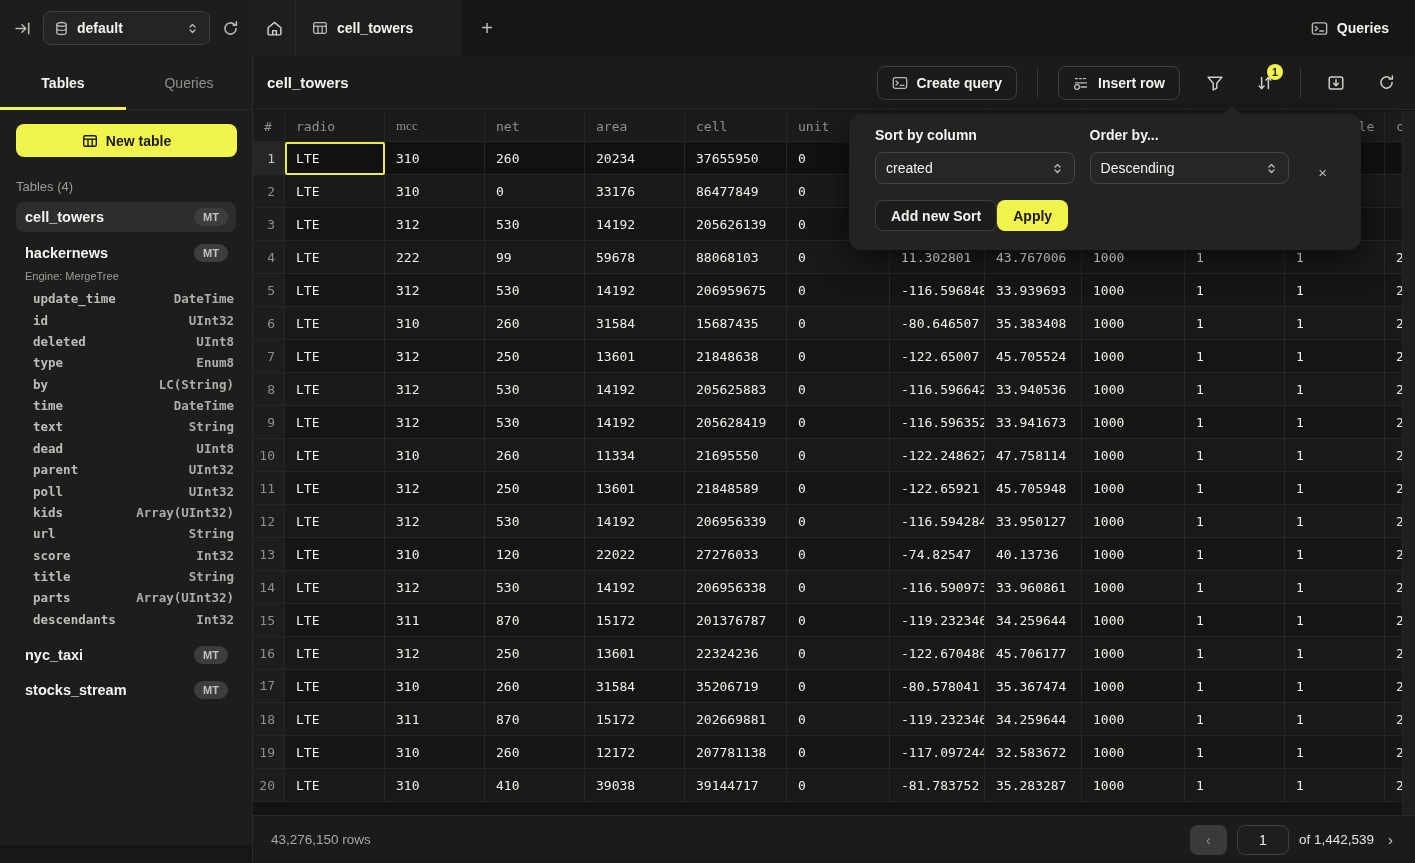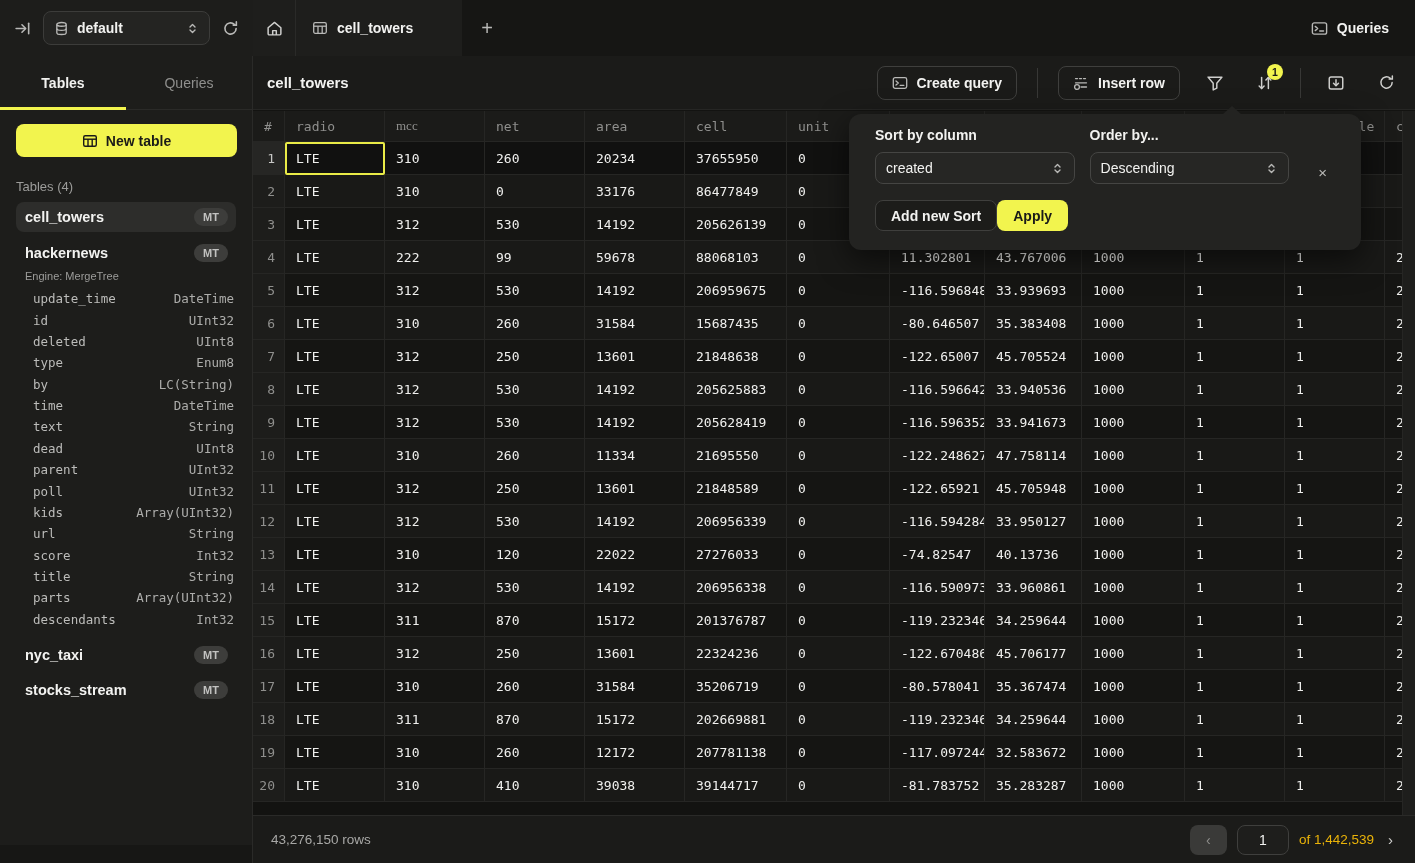--- a/index.html
+++ b/index.html
@@ -33,21 +33,21 @@
     border:none; border-radius:8px; font-size:14px; font-weight:600; display:flex; align-items:center; justify-content:center; gap:8px; cursor:pointer; }
   .search-box { margin:15px 16px 0; height:33px; border:1px solid #3c3c3a; border-radius:8px; display:flex; align-items:center; gap:8px; padding:0 10px; color:#8f8f8d; }
   .search-box input { background:none; border:none; outline:none; color:#cfcfcd; font-size:14px; width:100%; }
   .search-box input::placeholder { color:#81817f; }
   .side-section { margin:22px 16px 8px; font-size:13px; color:#9c9c9a; }
   .tbl-item { margin:2px 16px; height:30px; border-radius:8px; display:flex; align-items:center; justify-content:space-between; padding:0 8px 0 9px; cursor:pointer; }
   .tbl-item .nm { font-size:14.5px; font-weight:600; color:#f2f2f0; }
   .tbl-item.active { background:#2d2d2b; }
   .pill { background:#3d3d3b; color:#c2c2c0; font-size:11px; font-weight:600; border-radius:999px; padding:3px 9px; }
   .engine-line { margin:2px 16px 6px 25px; font-size:11px; color:#9c9c9a; }
-  .schema { margin:4px 16px 10px; }
+  .schema { margin:4px 16px 10px;font-weight:bold; }
   .schema-row { display:flex; justify-content:space-between; padding:3.2px 2px 3.2px 17px;
     font-family:"DejaVu Sans Mono","Liberation Mono",monospace; font-size:12.5px; color:#bcbcba; }
   .schema-row .t { color:#adadab; }
   .side-bottom { position:absolute; left:0; bottom:0; width:100%; height:18px; background:#171715; }
 
   
   .main { position:absolute; left:253px; top:56px; width:1162px; height:807px; background:#131311; }
   .toolbar { height:54px; background:#1b1b19; border-bottom:1px solid #262624; display:flex; align-items:center; padding:0 14px; }
   .toolbar .title { font-size:15px; font-weight:700; color:#f2f2f0; }
   .toolbar .right { margin-left:auto; display:flex; align-items:center; gap:20px; }
@@ -75,21 +75,21 @@
   .scroll-strip { position:absolute; right:0; top:55px; width:13px; height:712px; background:#1e1e1c; border-left:1px solid #262624; }
 
   
   .footer { position:absolute; left:0; bottom:0; width:1162px; height:48px; background:#1b1b19; border-top:1px solid #2a2a28;
     display:flex; align-items:center; padding:0 18px; }
   .footer .rows-count { font-size:13.5px; color:#a8a8a6; }
   .pager { margin-left:auto; display:flex; align-items:center; gap:10px; }
   .pg-prev { width:37px; height:30px; border-radius:8px; background:#3a3a38; border:none; color:#8f8f8d; font-size:14px; cursor:default; }
   .pg-input { width:52px; height:30px; border-radius:8px; background:#1e1e1c; border:1px solid #3f3f3d; color:#f2f2f0;
     font-size:14px; text-align:center; outline:none; }
-  .pg-of { font-size:13.5px; color:#eab308; }
+  .pg-of { font-size:13.5px; color:#e5e5e5; }
   .pg-next { background:none; border:none; color:#d0d0ce; font-size:15px; cursor:pointer; padding:0 4px; }
 
   
   .popup { position:absolute; left:849px; top:114px; width:512px; height:136px; background:#232321; border-radius:12px;
     box-shadow:0 10px 30px rgba(0,0,0,.55); z-index:20; padding:13px 26px; }
   .popup::before { content:""; position:absolute; left:374px; top:-8px; width:0; height:0;
     border-left:9px solid transparent; border-right:9px solid transparent; border-bottom:8px solid #232321; }
   .pp-grid { display:flex; gap:15px; }
   .pp-col { width:200px; }
   .pp-label { font-size:14px; font-weight:600; color:#f2f2f0; margin-bottom:9px; }
@@ -593,21 +593,21 @@
           <div class="g-cell" style="width: 102px;">22324236</div>
           <div class="g-cell" style="width: 103px;">0</div>
           <div class="g-cell" style="width: 95px;">-122.670486</div>
           <div class="g-cell" style="width: 97px;">45.706177</div>
           <div class="g-cell" style="width: 103px;">1000</div>
           <div class="g-cell" style="width: 100px;">1</div>
           <div class="g-cell" style="width: 100px;">1</div>
           <div class="g-cell" style="width: 100px;">2</div>
         </div>
         <div class="g-row odd">
-          <div class="g-cell rownum" style="width: 32px;">17</div>
+          <div class="g-cell rownum" style="width: 32px; font-family: Liberation Mono, monospace;">17</div>
           <div class="g-cell" style="width: 100px;">LTE</div>
           <div class="g-cell" style="width: 100px;">310</div>
           <div class="g-cell" style="width: 100px;">260</div>
           <div class="g-cell" style="width: 100px;">31584</div>
           <div class="g-cell" style="width: 102px;">35206719</div>
           <div class="g-cell" style="width: 103px;">0</div>
           <div class="g-cell" style="width: 95px;">-80.578041</div>
           <div class="g-cell" style="width: 97px;">35.367474</div>
           <div class="g-cell" style="width: 103px;">1000</div>
           <div class="g-cell" style="width: 100px;">1</div>

